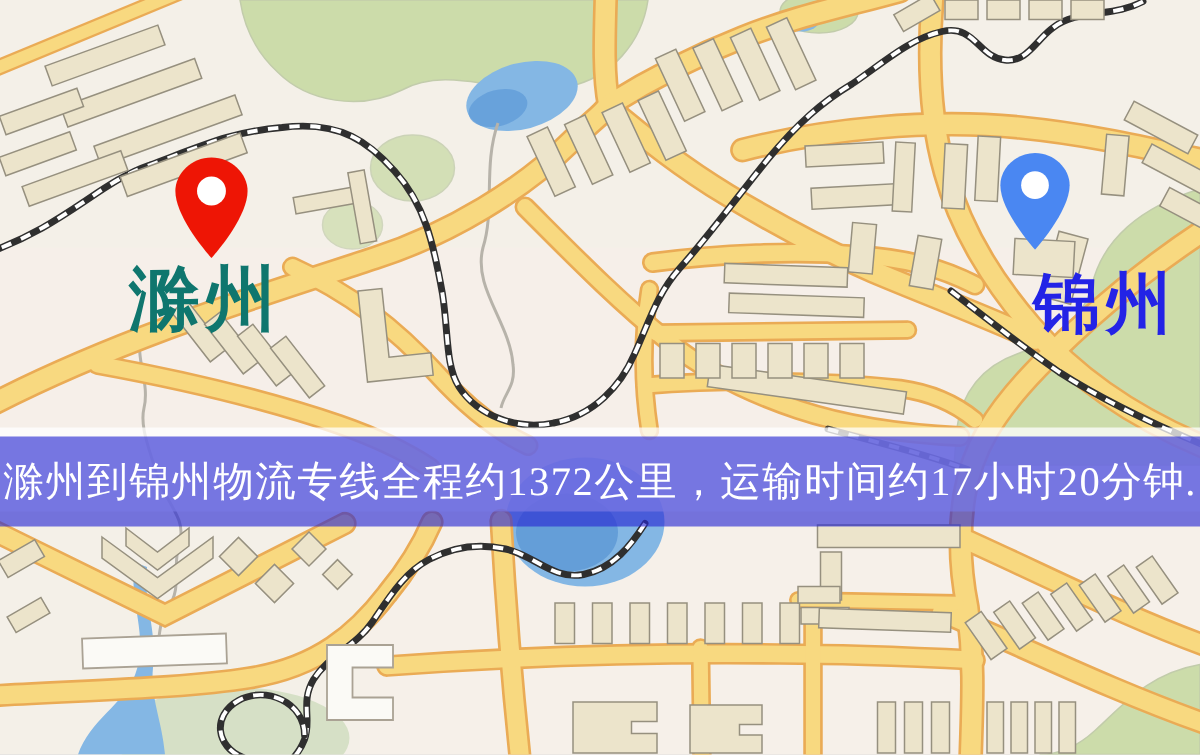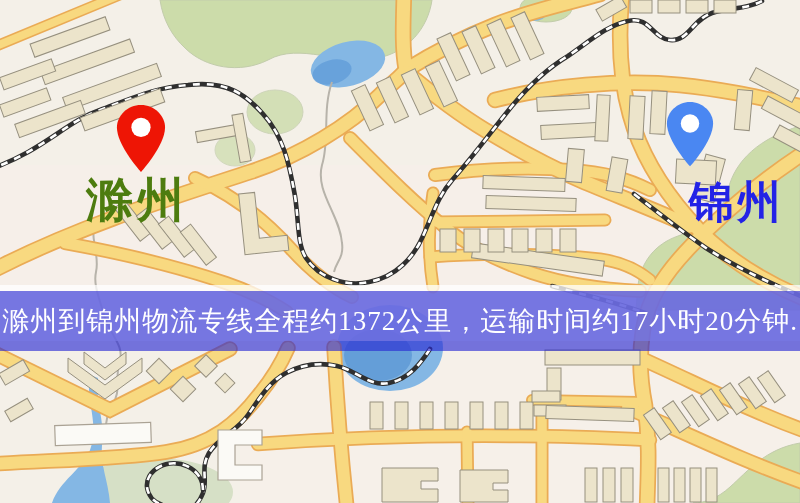--- a/index.html
+++ b/index.html
@@ -260,21 +260,21 @@
   <g transform="translate(99.7,98.1) scale(3.44)">
     <path d="M12 2C8.13 2 5 5.13 5 8.5C5 13.8 12 21.5 12 21.5C12 21.5 19 13.8 19 8.5C19 5.13 15.87 2 12 2Z" style="fill: rgb(238, 21, 5);"></path>
     <circle cx="12" cy="8.5" r="2.8" fill="#ffffff"></circle>
   </g>
   <g transform="translate(650.4,95.4) scale(3.3)">
     <path d="M12 2C8.13 2 5 5.13 5 8.5C5 13.8 12 21.5 12 21.5C12 21.5 19 13.8 19 8.5C19 5.13 15.87 2 12 2Z" style="fill: rgb(74, 135, 242);"></path>
     <circle cx="12" cy="8.5" r="2.8" fill="#ffffff"></circle>
   </g>
 </svg>
 
-<div class="city-label label-origin" style="color: #4d7c0f;">滁州</div>
+<div class="city-label label-origin" style="color: #0f766e;">滁州</div>
 <div class="city-label label-dest" style="color: rgb(35, 35, 230);">锦州</div>
 
 <div class="banner">
   <div class="banner-white" style="background-color: rgb(255, 255, 255);"></div>
   <div class="banner-band" style="background-color: rgb(40, 40, 210);"></div>
   <div class="banner-text" style="color: rgb(255, 255, 255);">滁州到锦州物流专线全程约1372公里，运输时间约17小时20分钟.</div>
 </div>
 
 </div>
 

